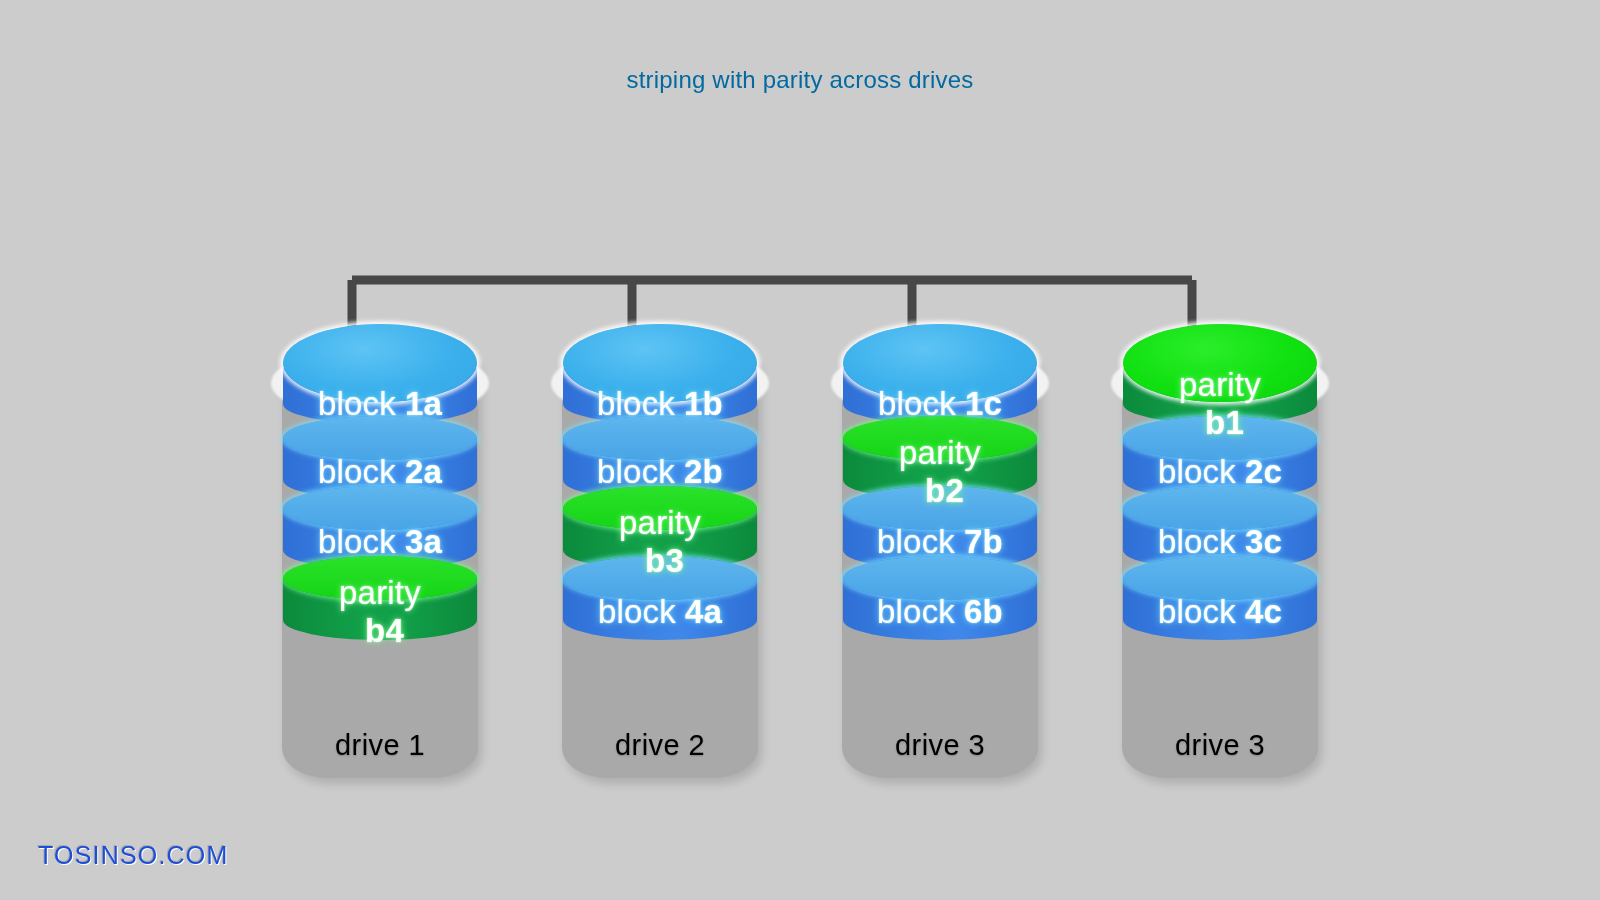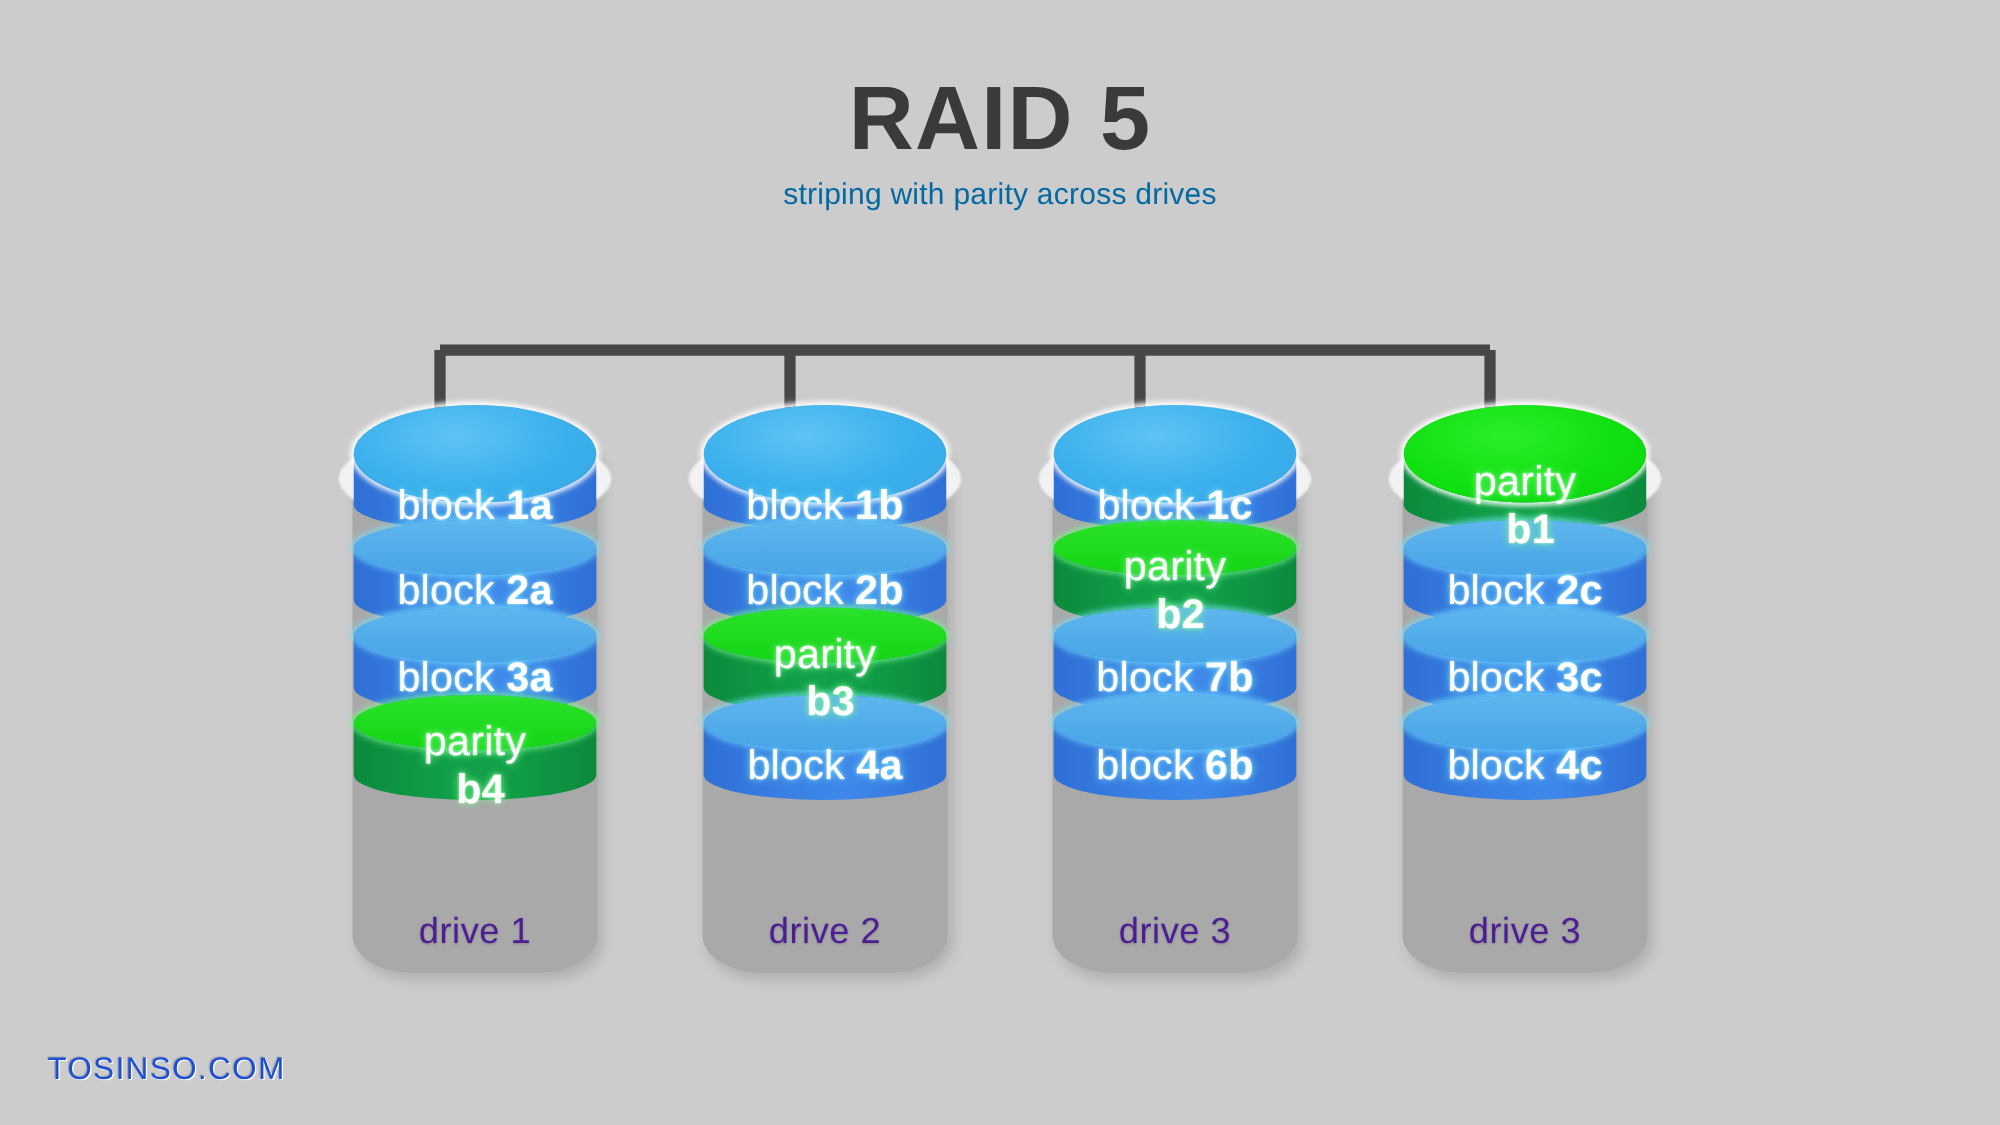--- a/index.html
+++ b/index.html
@@ -81,21 +81,21 @@
     box-shadow: 4px 6px 10px rgba(0,0,0,0.14);
   }
 
   .chassis-label {
     position: absolute;
     left: 0;
     bottom: 16px;
     width: 100%;
     text-align: center;
     font-size: 29px;
-    color: #4c1d95;
+    color: #000000;
     letter-spacing: 0.4px;
     text-shadow: 0 1px 2px rgba(0,0,0,0.22);
   }
 
   
   .halo {
     position: absolute;
     left: 2px;
     top: 26px;
     width: 218px;
@@ -208,21 +208,20 @@
     font-weight: 400;
     letter-spacing: 1.2px;
     color: #1d4ed8;
     text-shadow: 1px 1px 0 #ffffff, -1px -1px 0 #a9a9a9;
   }
 </style>
 </head>
 <body>
 
 <div class="header">
-  <div class="title">RAID 5</div>
   <div class="subtitle">striping with parity across drives</div>
 </div>
 
 <svg class="bus" viewBox="0 0 850 110" xmlns="http://www.w3.org/2000/svg">
   <g fill="none" stroke="#474747" stroke-width="9" stroke-linecap="butt">
     <path d="M5,5 L845,5"></path>
     <path d="M5,5 L5,105"></path>
     <path d="M285,5 L285,105"></path>
     <path d="M565,5 L565,105"></path>
     <path d="M845,5 L845,105"></path>

